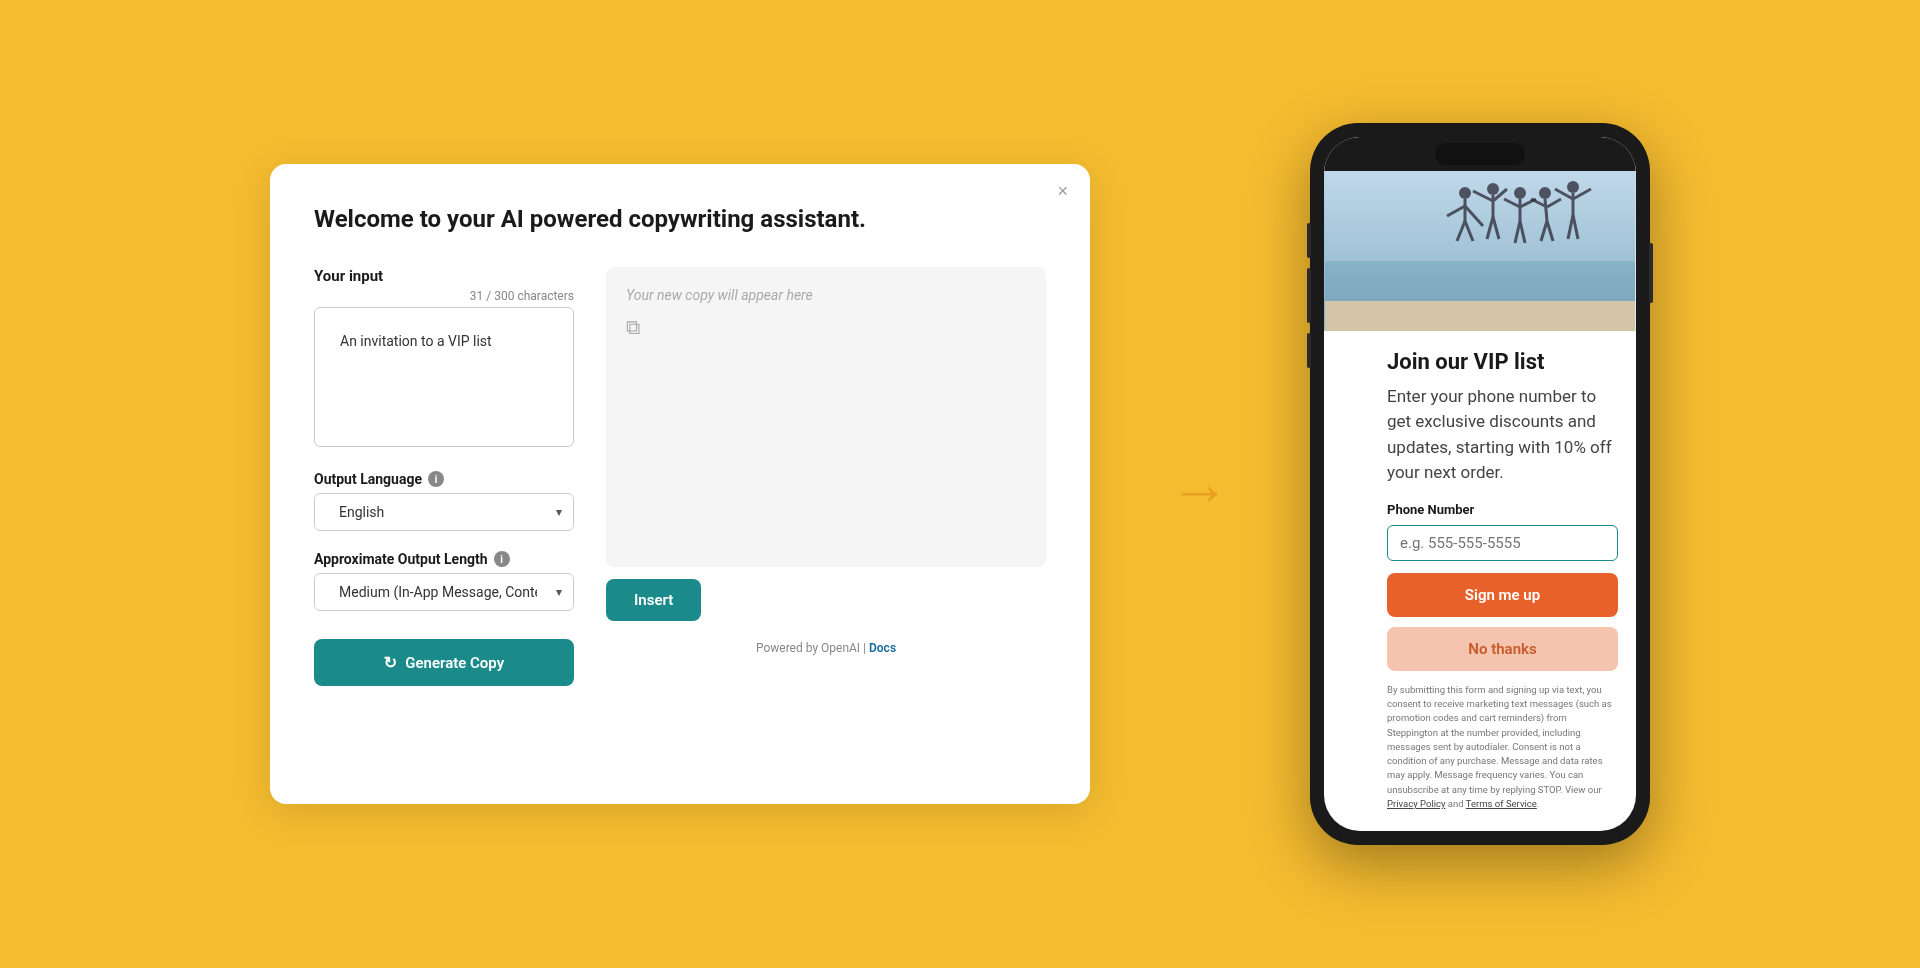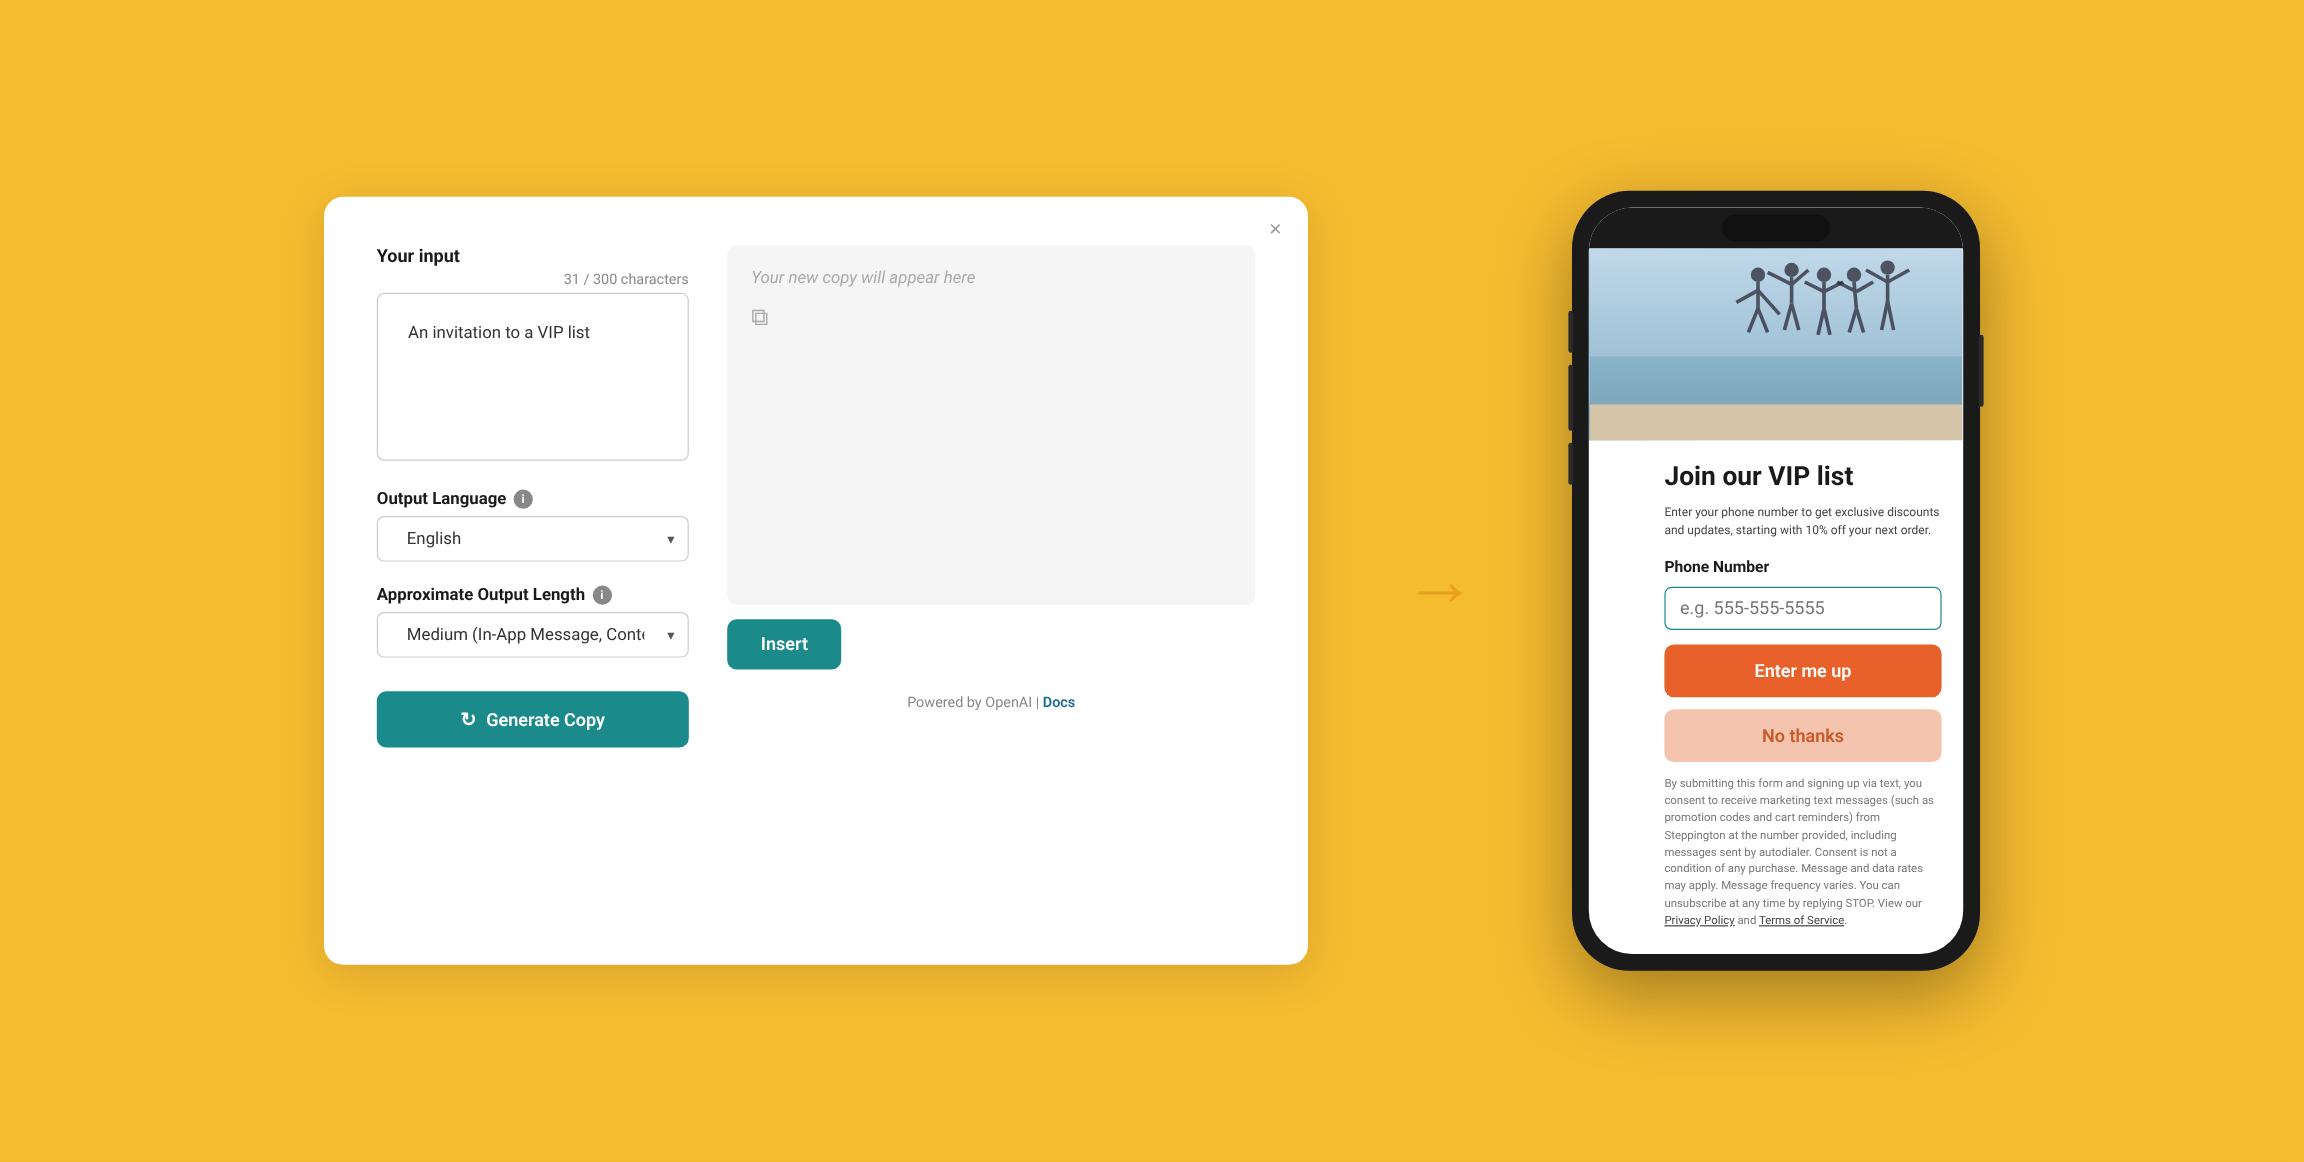--- a/index.html
+++ b/index.html
@@ -305,21 +305,21 @@
     }
 
     .phone-title {
       font-size: 22px;
       font-weight: 700;
       color: #1a1a1a;
       margin-bottom: 10px;
     }
 
     .phone-description {
-      font-size: 10px;
+      font-size: 17px;
       color: #444;
       line-height: 1.5;
       margin-bottom: 16px;
     }
 
     .phone-field-label {
       font-size: 13px;
       font-weight: 700;
       color: #1a1a1a;
       margin-bottom: 8px;
@@ -411,20 +411,21 @@
     }
   </style>
 </head>
 <body>
 
 <div class="main-container">
 
   <div class="modal">
     <button class="modal-close">×</button>
 
+    <h1 class="modal-title">Welcome to your AI powered copywriting assistant.</h1>
 
     <div class="modal-body">
 
       <div class="left-panel">
         <div>
           <div class="section-label">Your input</div>
           <div class="char-count">31 / 300 characters</div>
           <textarea class="textarea-input" style="">An invitation to a VIP list</textarea>
         </div>
 
@@ -562,21 +563,21 @@
             <line x1="0" y1="-24" x2="5" y2="0" stroke="#2a2835" stroke-width="3"></line>
           </g>
         </svg>
       </div>
 
       <div class="phone-content">
         <h2 class="phone-title">Join our VIP list</h2>
         <p class="phone-description">Enter your phone number to get exclusive discounts and updates, starting with 10% off your next order.</p>
         <div class="phone-field-label">Phone Number</div>
         <input class="phone-input" type="tel" placeholder="e.g. 555-555-5555" style="">
-        <button class="phone-sign-btn">Enter me up</button>
+        <button class="phone-sign-btn">Sign me up</button>
         <button class="phone-no-thanks-btn">No thanks</button>
         <p class="phone-disclaimer">
           <span>By submitting this form and signing up via text, you consent to receive marketing text messages (such as promotion codes and cart reminders) from Steppington at the number provided, including messages sent by autodialer. Consent is not a condition of any purchase. Message and data rates may apply. Message frequency varies. You can unsubscribe at any time by replying STOP. View our </span><a href="#">Privacy Policy</a><span> and </span><a href="#">Terms of Service</a><span>.</span>
         </p>
       </div>
     </div>
   </div>
 
 </div>
 

